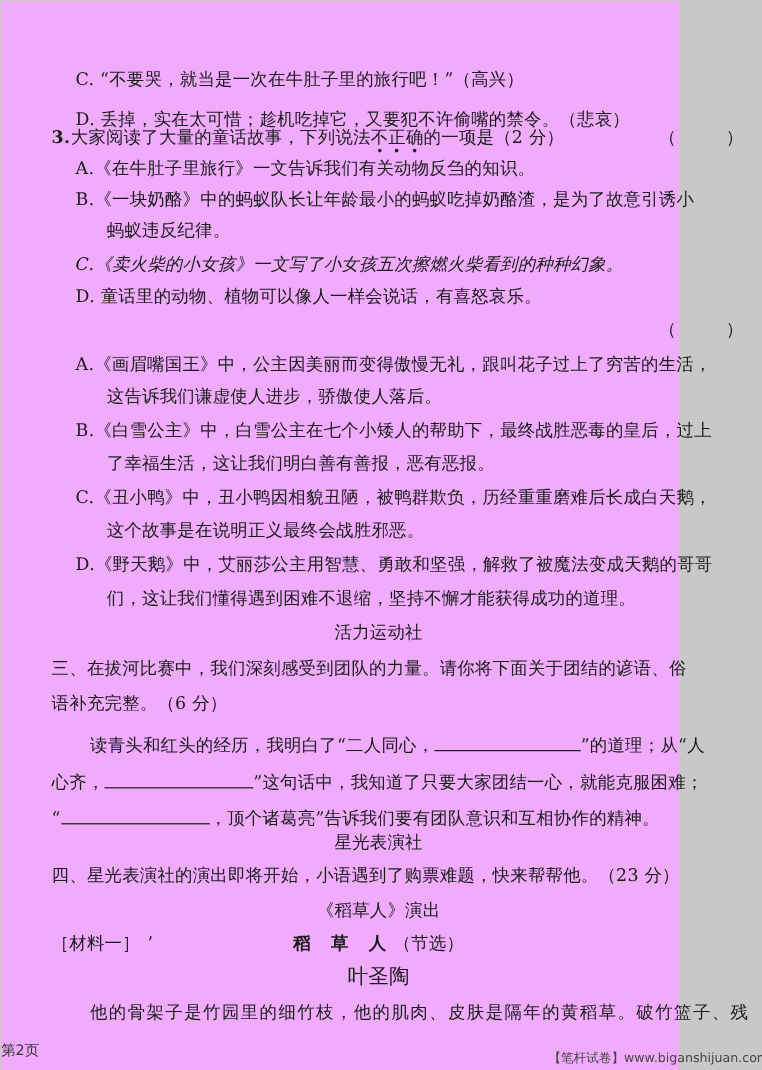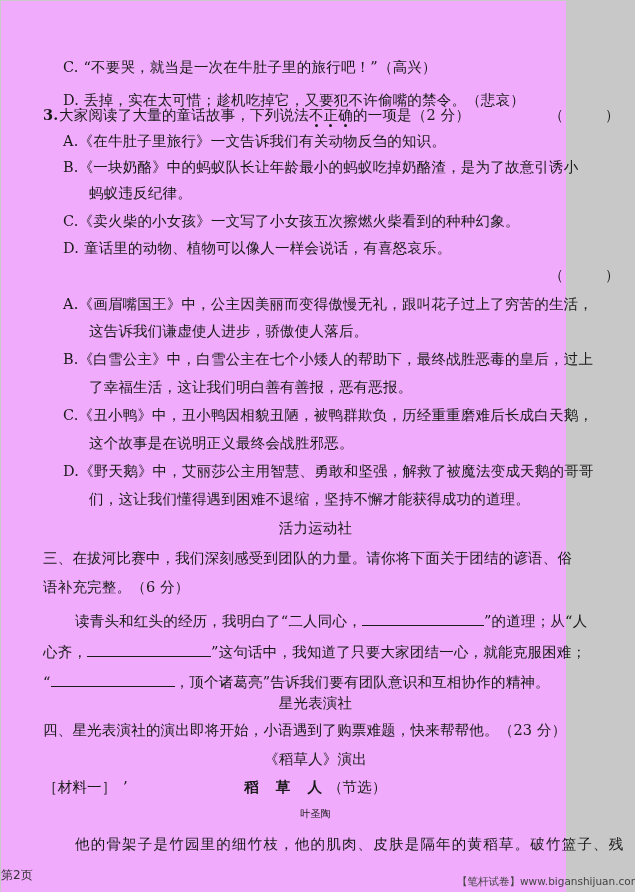--- a/index.html
+++ b/index.html
@@ -47,21 +47,21 @@
     color: #333;
   }
   .watermark {
     position: absolute; left: 456px; top: 874px;
     font-size: 10.5px;
     font-family: "DejaVu Sans", "Liberation Sans", sans-serif;
     color: #444;
     white-space: nowrap;
   }
   .subtitle-song { letter-spacing: 6px; font-weight: bold; }
-  .author { font-size: 10px; }
+  .author { font-size: 17px; }
 </style>
 </head>
 <body>
 
 <div class="page">
 
   <div class="line" style="left:62px; top:56px;">
     <span>C.</span>
     <span>“不要哭，就当是一次在牛肚子里的旅行吧！”（高兴）</span>
   </div>
@@ -76,21 +76,21 @@
   <div class="line paren" style="top:104px;">（</div>
   <div class="line paren-close" style="top:104px;">）</div>
 
   <div class="line" style="left:62px; top:130px;">
     <span>A.</span><span>《在牛肚子里旅行》一文告诉我们有关动物反刍的知识。</span>
   </div>
   <div class="line" style="left:62px; top:156px;">
     <span>B.</span><span>《一块奶酪》中的蚂蚁队长让年龄最小的蚂蚁吃掉奶酪渣，是为了故意引诱小</span>
   </div>
   <div class="line" style="left:88px; top:182px;">蚂蚁违反纪律。</div>
-  <div class="line" style="left:62px; top:210px;">
+  <div class="line" style="left:62px; top:210px;font-style:italic;">
     <span>C.</span><span>《卖火柴的小女孩》一文写了小女孩五次擦燃火柴看到的种种幻象。</span>
   </div>
   <div class="line" style="left:62px; top:237px;">
     <span>D.</span>&nbsp;<span>童话里的动物、植物可以像人一样会说话，有喜怒哀乐。</span>
   </div>
 
   <div class="line paren" style="top:264px;">（</div>
   <div class="line paren-close" style="top:264px;">）</div>
 
   <div class="line" style="left:62px; top:293px;">

